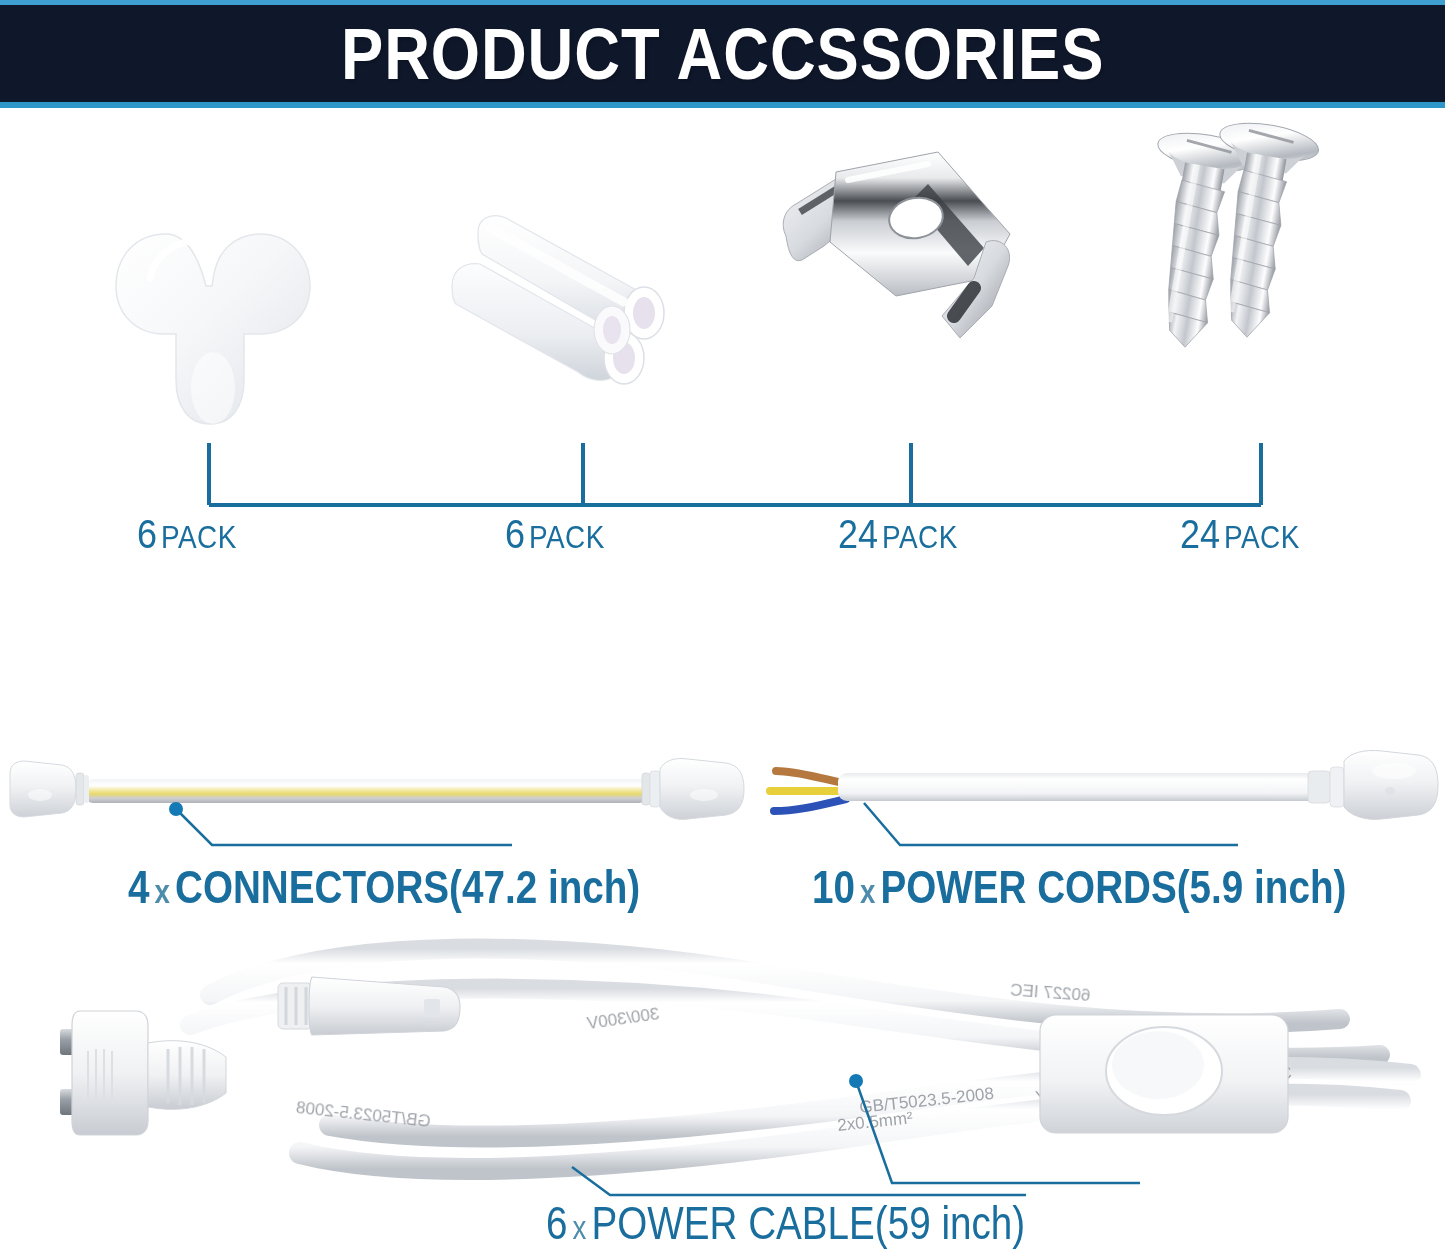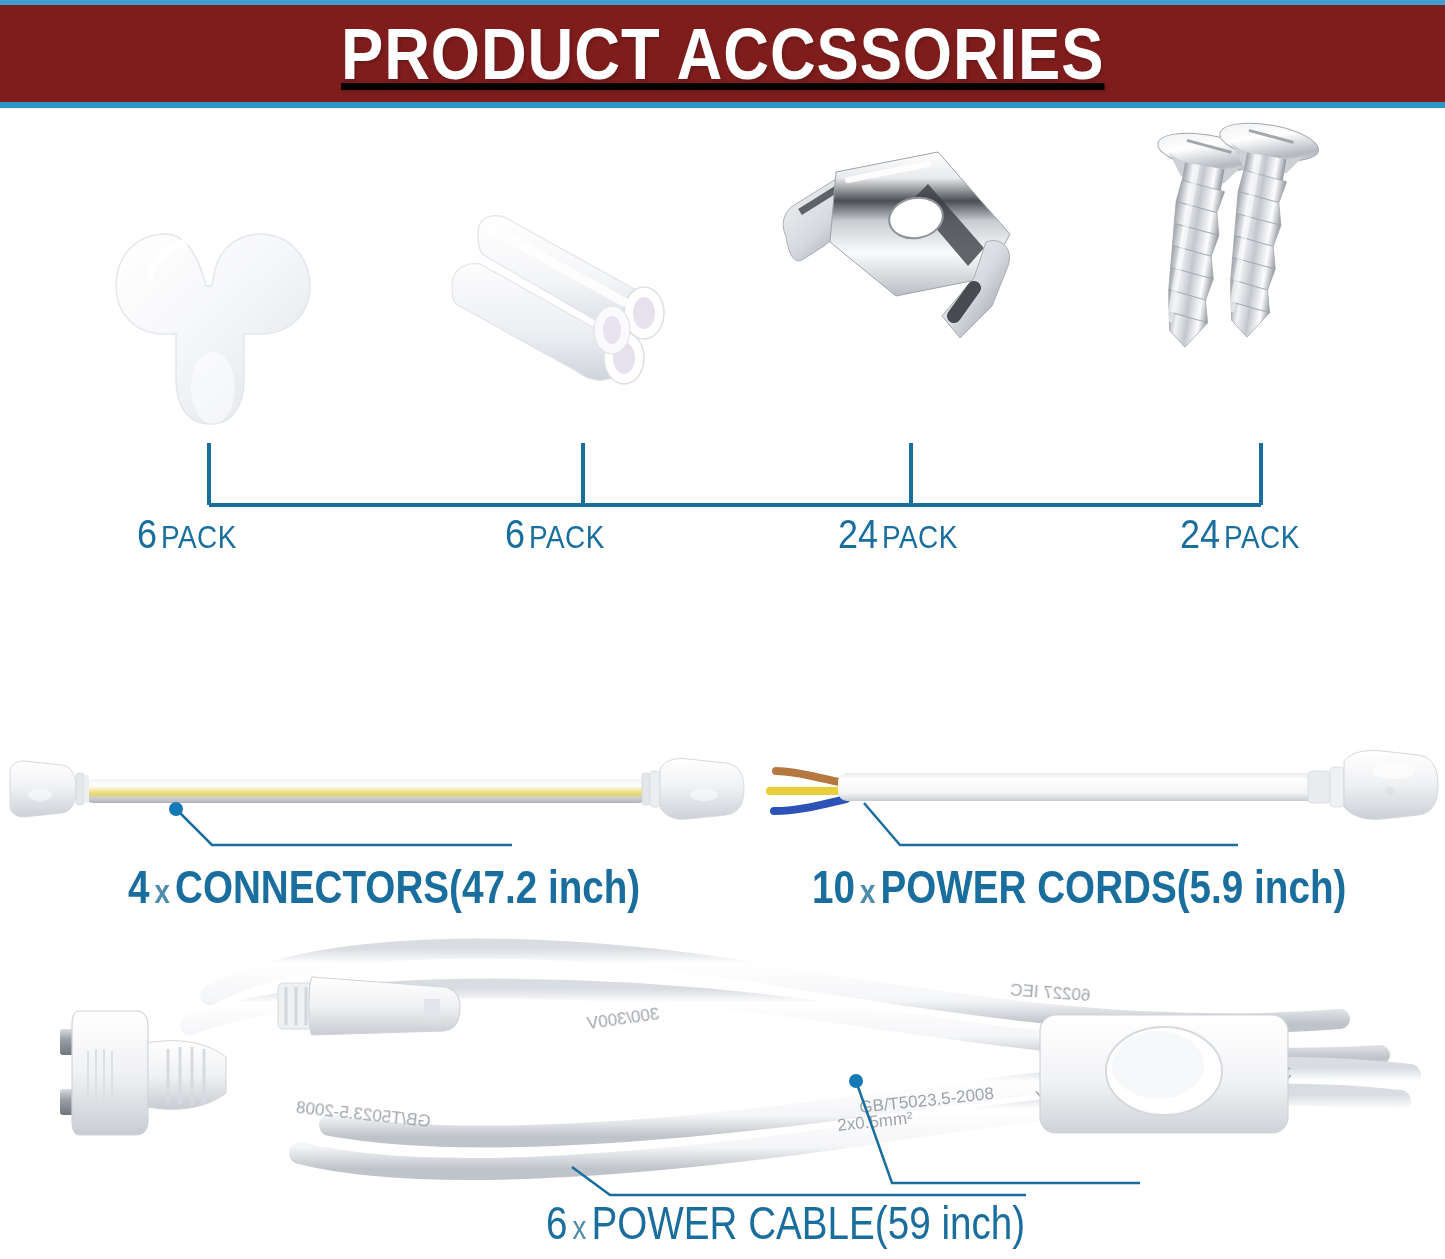--- a/index.html
+++ b/index.html
@@ -1,21 +1,21 @@
 <!DOCTYPE html>
 <html><head>
 <meta charset="utf-8">
 <style>
   html,body{margin:0;padding:0;background:#ffffff;}
   body{width:1445px;height:1259px;position:relative;overflow:hidden;
        font-family:"Liberation Sans","DejaVu Sans",sans-serif;}
 
   
   .banner{position:absolute;left:0;top:0;width:1445px;height:108px;
-          background:#7f1d1d;display:flex;align-items:center;justify-content:center;text-decoration:underline;}
+          background:#0f172a;display:flex;align-items:center;justify-content:center;}
   .banner::before{content:"";position:absolute;left:0;top:0;width:100%;height:5px;
           background:#3f9fd0;}
   .banner::after{content:"";position:absolute;left:0;bottom:0;width:100%;height:6px;
           background:#2f96ca;}
   .banner-title{color:#ffffff;font-size:72px;font-weight:bold;letter-spacing:1px;
           transform:scaleX(0.88);transform-origin:center;white-space:nowrap;
           text-shadow:2px 2px 3px rgba(0,0,0,.18);position:relative;z-index:2;}
 
   
   .parts-row{position:absolute;left:0;top:108px;width:1445px;height:360px;}

